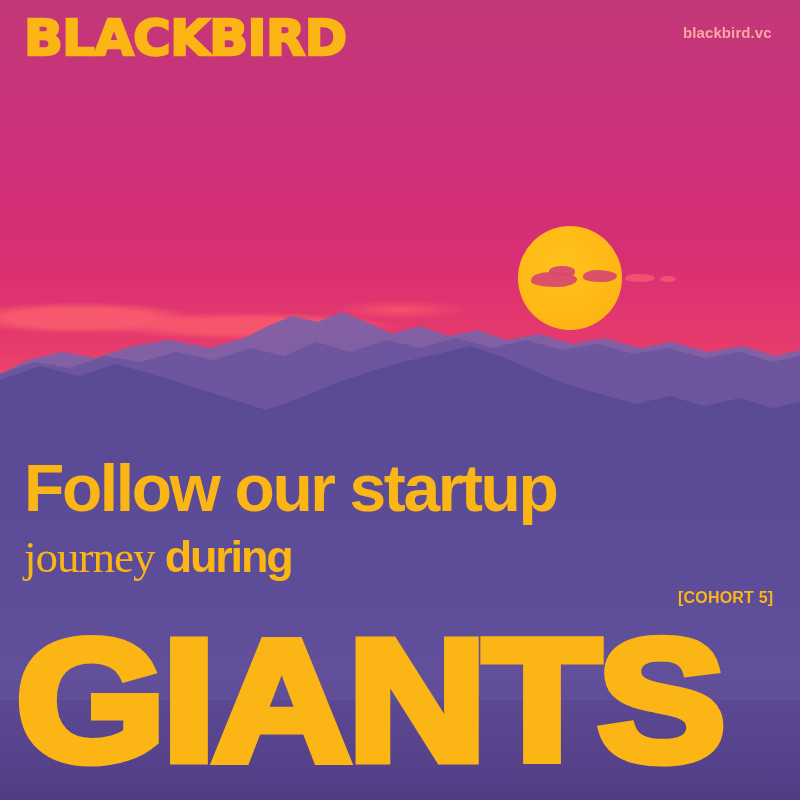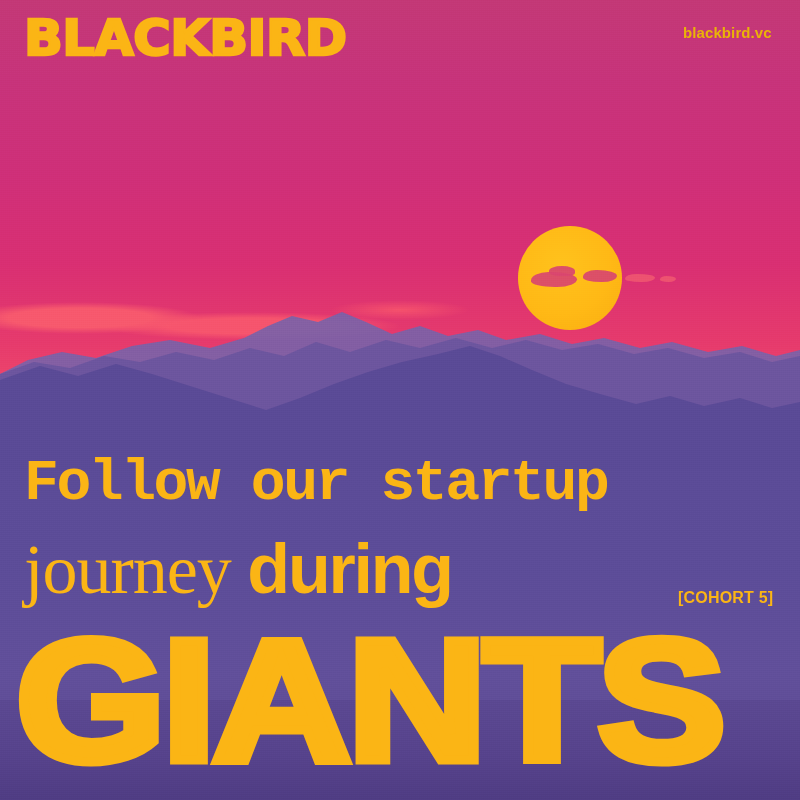--- a/index.html
+++ b/index.html
@@ -113,37 +113,37 @@
     font-family: "DejaVu Sans", sans-serif;
     -webkit-text-stroke: 2.5px #fbb515;
     transform: scaleX(1.02);
     transform-origin: left top;
   }
 
   .site {
     left: 683px; top: 24px;
     font-size: 15px;
     font-weight: bold;
-    color: #eab308;
+    color: #fca5a5;
     letter-spacing: 0.1px;
     font-family: "Liberation Sans", sans-serif;
   }
 
   .line1 {
     left: 24px; top: 455px;
-    font-size: 58px;
+    font-size: 66px;
     font-weight: bold;
     line-height: 1;
     letter-spacing: -2.4px;
-    font-family: Liberation Mono, monospace;
+    font-family: Liberation Sans, sans-serif;
   }
 
   .line2 {
     left: 24px; top: 534px;
-    font-size: 70px;
+    font-size: 45px;
     line-height: 1;
     letter-spacing: -1.6px;
     white-space: nowrap;
   }
   .line2 .serif {
     font-family: "Liberation Serif", serif;
     font-weight: normal;
     letter-spacing: -1px;
   }
   .line2 .sans {

